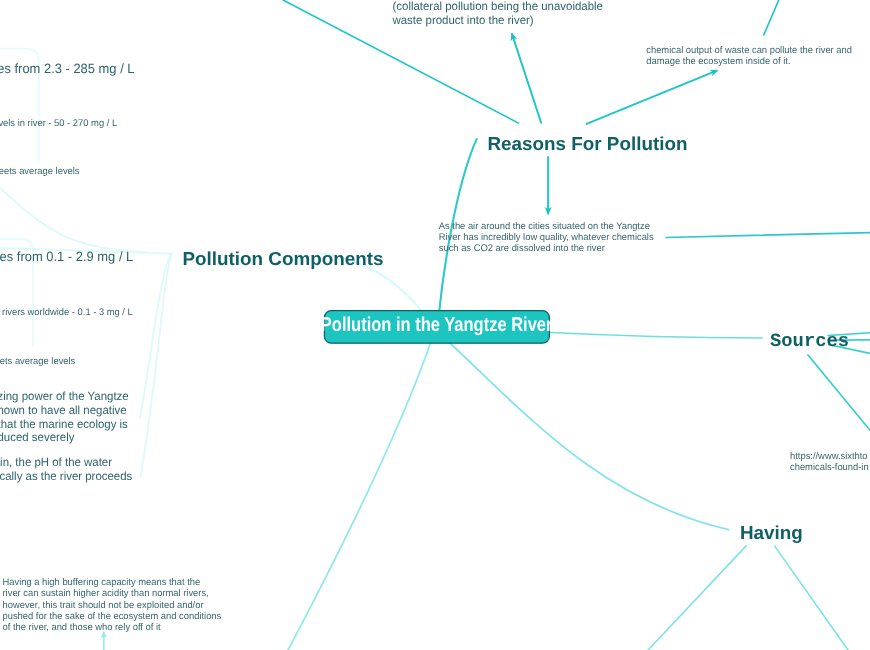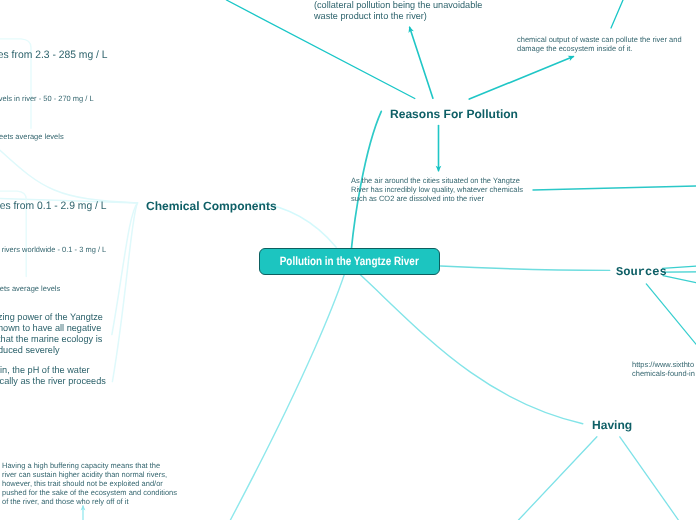--- a/index.html
+++ b/index.html
@@ -5,23 +5,23 @@
   html,body{margin:0;padding:0;}
   *{-webkit-font-smoothing:antialiased;text-rendering:geometricPrecision;}
   body{width:696px;height:520px;overflow:hidden;background:#ffffff;
        font-family:"Liberation Sans",sans-serif;position:relative;}
   #canvas{position:absolute;left:0;top:0;width:696px;height:520px;overflow:hidden;}
   svg#links{position:absolute;left:0;top:0;width:696px;height:520px;}
   .node{position:absolute;}
   .root-node{left:258.5px;top:247.5px;width:179px;height:25px;background:#1CC5C0;
         border:1.6px solid #0D5F60;border-radius:6px;display:flex;
         align-items:center;justify-content:center;color:#ffffff;font-weight:bold;
-        font-size:12px;letter-spacing:0px;}
+        font-size:16px;letter-spacing:0px;}
   .root-label{transform:scaleX(0.825);white-space:nowrap;}
-  .branch{color:#0E5F66;font-weight:bold;font-size:12px;white-space:nowrap;
+  .branch{color:#0E5F66;font-weight:bold;font-size:15px;white-space:nowrap;
           transform-origin:0 0;transform:scaleX(1.005);}
   .note{color:#2E636C;font-size:9.5px;line-height:11.1px;transform-origin:0 0;
         transform:scaleX(0.963);white-space:pre;}
   .note.ra{transform-origin:100% 0;text-align:right;}
   .note.lg{font-size:10.8px;line-height:12.4px;transform:scaleX(0.958);}
   .note.sm{font-size:7.7px;line-height:9.05px;color:#35666F;transform:scaleX(0.975);}
 </style>
 </head>
 <body>
 
@@ -67,21 +67,21 @@
       <path d="M 0 191.1 L 17 191.1 C 23 191.6 26.2 194.5 26.2 199 L 26.2 276.5" stroke="#E6FBFC" stroke-width="1.4"></path>
 
       <path d="M 83 520 L 83 506" stroke="#9CEAEF" stroke-width="1.4" marker-end="url(#ah-faint)"></path>
     </g>
   </svg>
 
   <div class="node root-node">
     <span class="root-label">Pollution in the Yangtze River</span>
   </div>
 
-  <div class="node branch" style="left:145.8px;top:198.5px;">Chemical Components</div>
+  <div class="node branch" style="left:145.8px;top:198.5px;">Pollution Components</div>
   <div class="node branch" style="left:389.5px;top:107.3px;">Reasons For Pollution</div>
   <div class="node branch" style="left:615.7px;top:264.6px;font-family:Liberation Mono, monospace;">Sources</div>
   <div class="node branch" style="left:591.6px;top:418.1px;">Having</div>
 
   <div class="node note" style="left:314px;top:0px;">(collateral pollution being the unavoidable
 waste product into the river)</div>
   <div class="node note sm" style="left:516.9px;top:34.8px;">chemical output of waste can pollute the river and
 damage the ecosystem inside of it.</div>
   <div class="node note sm" style="left:350.8px;top:176px;">As the air around the cities situated on the Yangtze
 River has incredibly low quality, whatever chemicals

